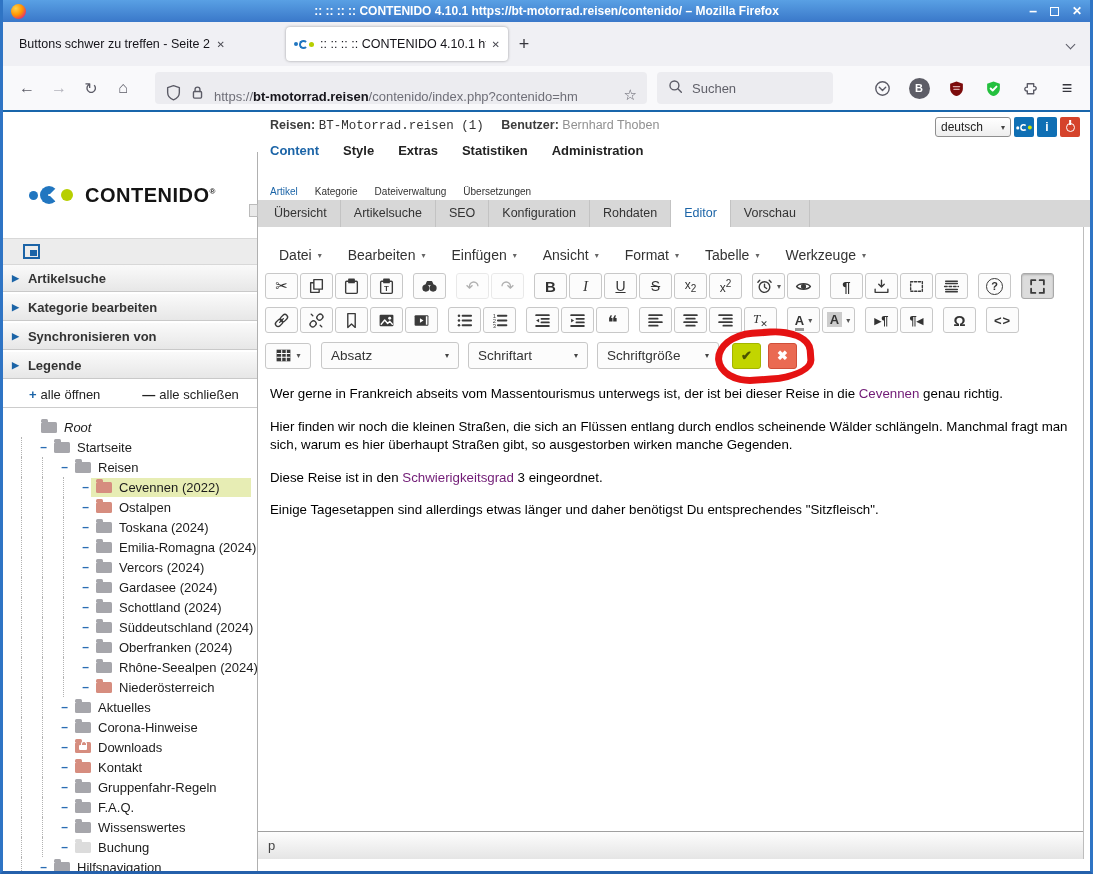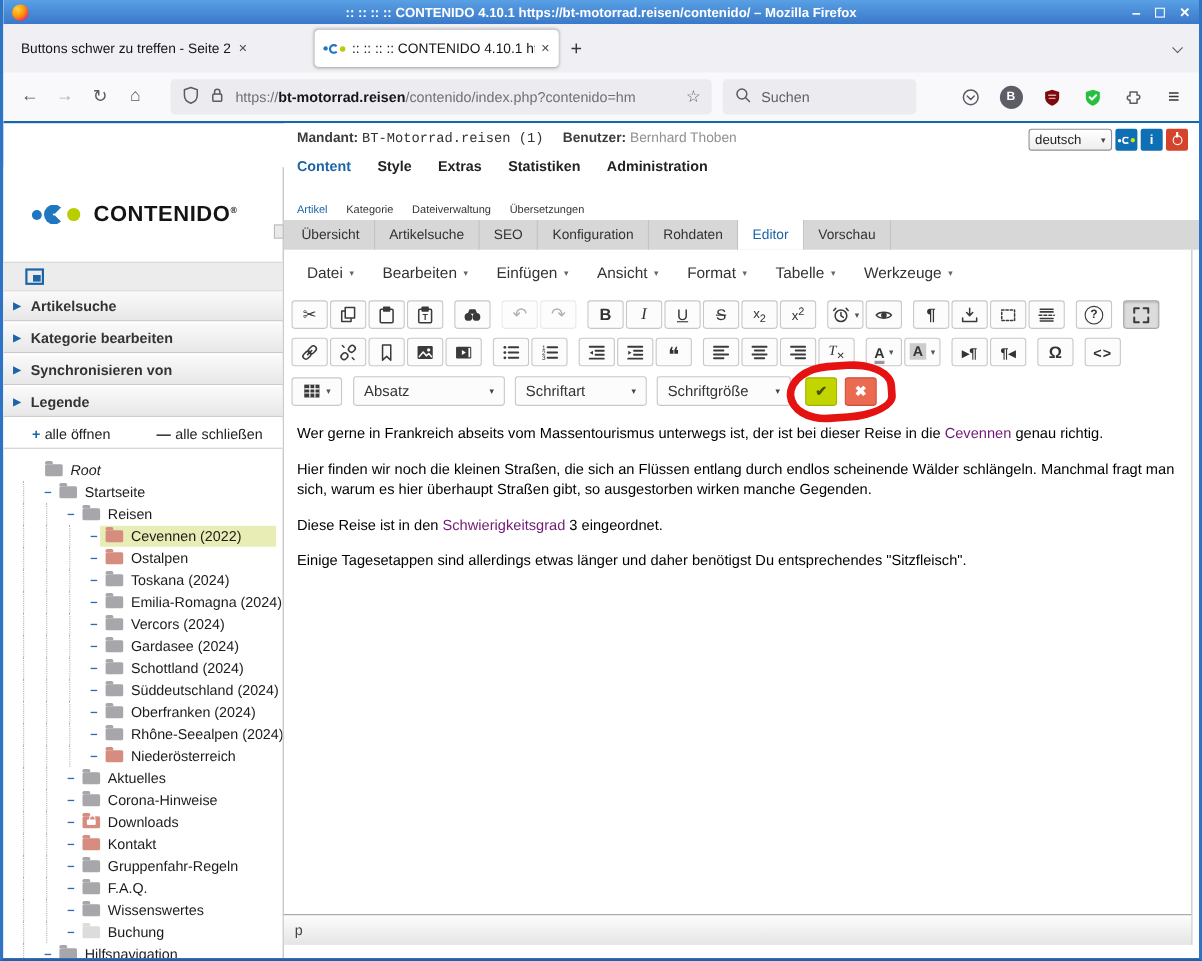--- a/index.html
+++ b/index.html
@@ -25,21 +25,21 @@
   .chev{display:inline-block;width:7px;height:7px;border-right:1.6px solid #5b5b66;border-bottom:1.6px solid #5b5b66;transform:rotate(45deg);}
   .mini-logo{display:inline-flex;align-items:center;margin-right:6px;flex:none;}
   .ml-dot{width:4px;height:4px;border-radius:50%;background:#2176c0;margin-right:1px;}
   .ml-c{width:9px;height:9px;border:2.8px solid #2176c0;border-right-color:transparent;border-radius:50%;margin-right:1px;}
   .ml-green{width:5px;height:5px;border-radius:50%;background:#b7cf00;}
   .mini-logo.white .ml-dot{background:#fff}.mini-logo.white .ml-c{border-color:#fff;border-right-color:transparent}.mini-logo.white .ml-green{background:#d3e600}
   
   .navbar{height:46px;background:#f9f9fb;border-bottom:2px solid #1966ab;display:flex;align-items:center;padding:0 8px;}
   .nbtn{width:32px;height:32px;display:flex;align-items:center;justify-content:center;font-size:16px;color:#5b5b66;flex:none;}
   .nbtn.dim{color:#b3b3bc;}
-  .urlbar{width:492px;height:32px;background:#ececf0;border-radius:4px;display:flex;align-items:center;padding:0 10px;margin-left:16px;font-size:13px;}
+  .urlbar{width:492px;height:32px;background:#ececf0;border-radius:4px;display:flex;align-items:flex-end;padding:0 10px;margin-left:16px;font-size:13px;}
   .url-text{flex:1;white-space:nowrap;overflow:hidden;margin-left:8px;}
   .url-dim{color:#6f6f78;}.url-host{color:#15141a;font-weight:bold;}
   .star{font-size:15px;color:#5b5b66;margin-left:6px;}
   .searchbox{width:176px;height:32px;background:#ececf0;border-radius:4px;display:flex;align-items:center;padding:0 10px;margin-left:10px;font-size:13px;color:#5f5f68;}
   .icon-cluster{margin-left:auto;display:flex;align-items:center;gap:7px;}
   .cbtn{width:30px;height:30px;display:flex;align-items:center;justify-content:center;}
   .avatar{width:21px;height:21px;border-radius:50%;background:#5d5d66;color:#fff;font-size:11px;font-weight:bold;display:flex;align-items:center;justify-content:center;}
   .burger{font-size:18px;color:#35353c;}
   
   .app{display:flex;height:759px;}
@@ -91,21 +91,21 @@
   .hbtn.blue{background:#0f6fb4;}.hbtn.red{background:#d5432b;}
   .hbtn .mini-logo{margin:0;transform:scale(.78);}
   .pwr{width:9px;height:9px;border:1.7px solid #fff;border-radius:50%;position:relative;}
   .pwr::after{content:'';position:absolute;left:50%;top:-4px;width:1.7px;height:5px;background:#fff;transform:translateX(-50%);}
   .tabstrip{height:27px;background:#d7d7d7;display:flex;align-items:stretch;padding-left:3px;font-size:12.5px;position:relative;}
   .cstab{padding:0 13px;line-height:27px;color:#333;border-right:1px solid #c3c3c3;}
   .cstab:first-child{border-left:1px solid #c3c3c3;}
   .cstab.active{background:#fff;color:#1b64a7;}
   
   .editorwrap{flex:1;display:flex;flex-direction:column;border-right:1px solid #bdbdbd;margin-right:6px;min-height:0;}
-  .menubar{height:42px;display:flex;align-items:center;padding-left:8px;}
+  .menubar{height:42px;display:flex;align-items:flex-end;padding-left:8px;}
   .menu-item{font-size:14px;color:#333;padding:6px 13px;display:flex;align-items:center;gap:6px;}
   .mcaret{font-size:8px;color:#666;}
   .tbrow{display:flex;align-items:center;padding-left:7px;white-space:nowrap;}
   .tb1,.tb2{height:34px;}
   .tb3{height:37px;}
   .tgroup{display:inline-flex;margin-right:8px;}
   .tbtn{min-width:33px;height:26px;border:1px solid #c8c8c8;border-radius:3px;background:#fcfcfc;display:inline-flex;align-items:center;justify-content:center;margin-right:2px;font-size:13px;color:#333;padding:0 2px;}
   .tbtn.disabled{opacity:.38;}
   .tbtn.on{background:#dcdcdc;border-color:#a9a9a9;box-shadow:inset 0 1px 2px rgba(0,0,0,.2);}
   .tbtn svg{display:block;}
@@ -468,21 +468,21 @@
               <span class="folder f-gray"></span>
               <span class="tlabel">Hilfsnavigation</span>
             </span>
           </div>
         </div>
     </div>
 
     <div class="main">
       <div class="cms-header">
         <div class="mand-row">
-          <b>Mandant:</b>
+          <b>Reisen:</b>
           <span class="mand-val">BT-Motorrad.reisen (1)</span>
           <b>Benutzer:</b>
           <span class="benutzer-val">Bernhard Thoben</span>
         </div>
         <div class="cms-nav" id="cms-nav">
             <span class="active">Content</span>
             <span>Style</span>
             <span>Extras</span>
             <span>Statistiken</span>
             <span>Administration</span>

